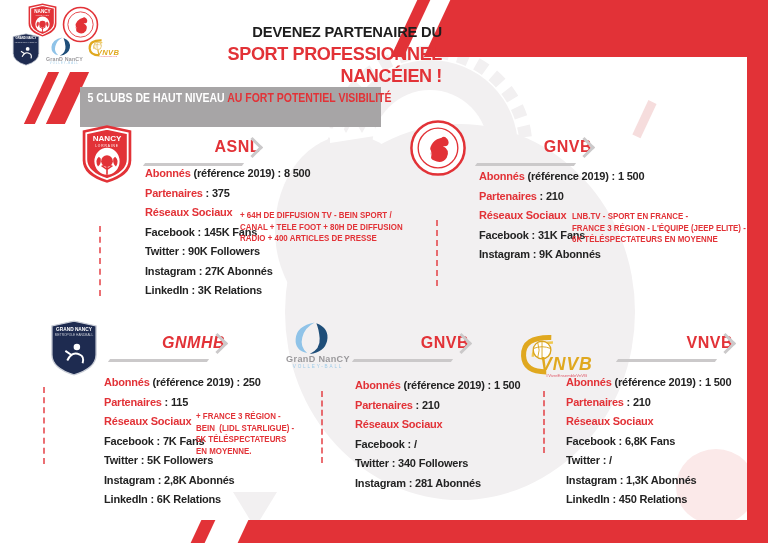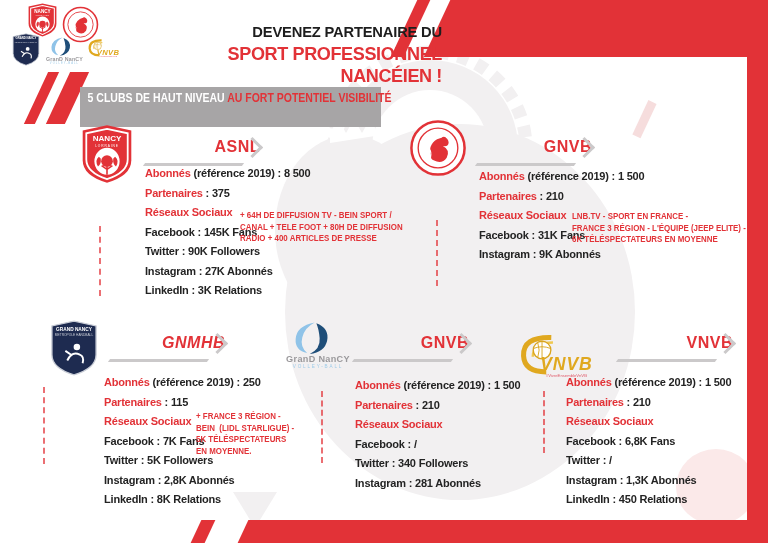--- a/index.html
+++ b/index.html
@@ -227,21 +227,21 @@
       <span class="rarrow"></span>
     </div>
     <div class="dash gnmhb-dash"></div>
     <div class="stats gnmhb-stats">
       <div class="line"><span class="lbl-red">Abonnés</span> <span>(référence 2019) : 250</span></div>
       <div class="line"><span class="lbl-red">Partenaires</span> <span>: 115</span></div>
       <div class="line lbl-red">Réseaux Sociaux</div>
       <div class="line"><span class="lbl-it">Facebook</span> <span>: 7K Fans</span></div>
       <div class="line"><span class="lbl-it">Twitter</span> <span>: 5K Followers</span></div>
       <div class="line"><span class="lbl-it">Instagram</span> <span>: 2,8K Abonnés</span></div>
-      <div class="line"><span class="lbl-it">LinkedIn</span> <span>: 8K Relations</span></div>
+      <div class="line"><span class="lbl-it">LinkedIn</span> <span>: 6K Relations</span></div>
     </div>
     <div class="note gnmhb-note">+ FRANCE 3 RÉGION -
 BEIN  (LIDL STARLIGUE) -
 5K TÉLÉSPECTATEURS
 EN MOYENNE.</div>
   </div>
 
   <div>
     <svg class="z2 gnvb-logo" viewBox="0 0 96 58">
         <use href="#sym-gnvb"></use>

